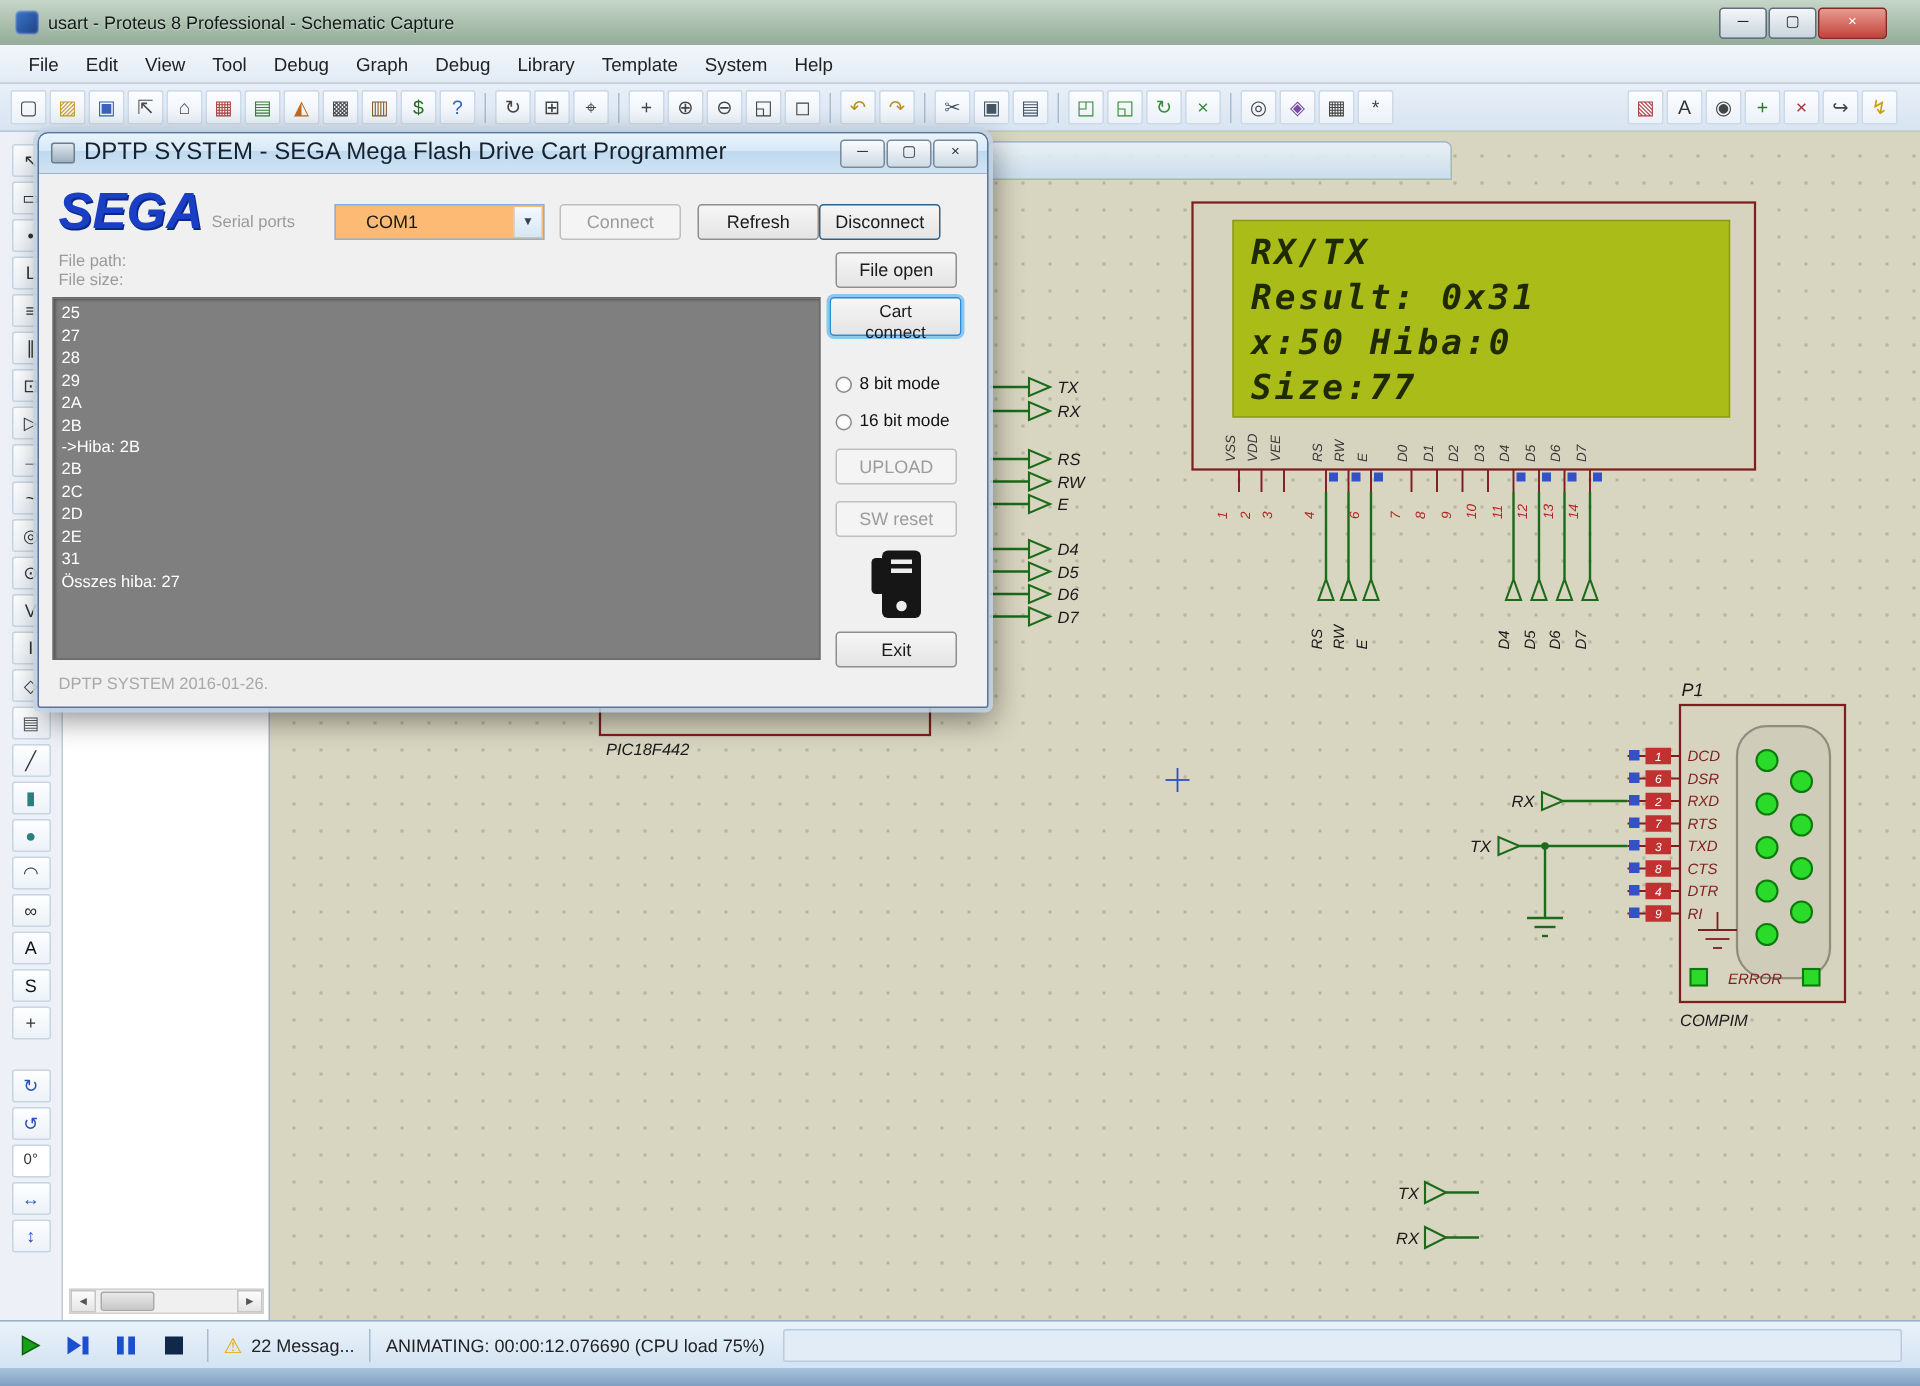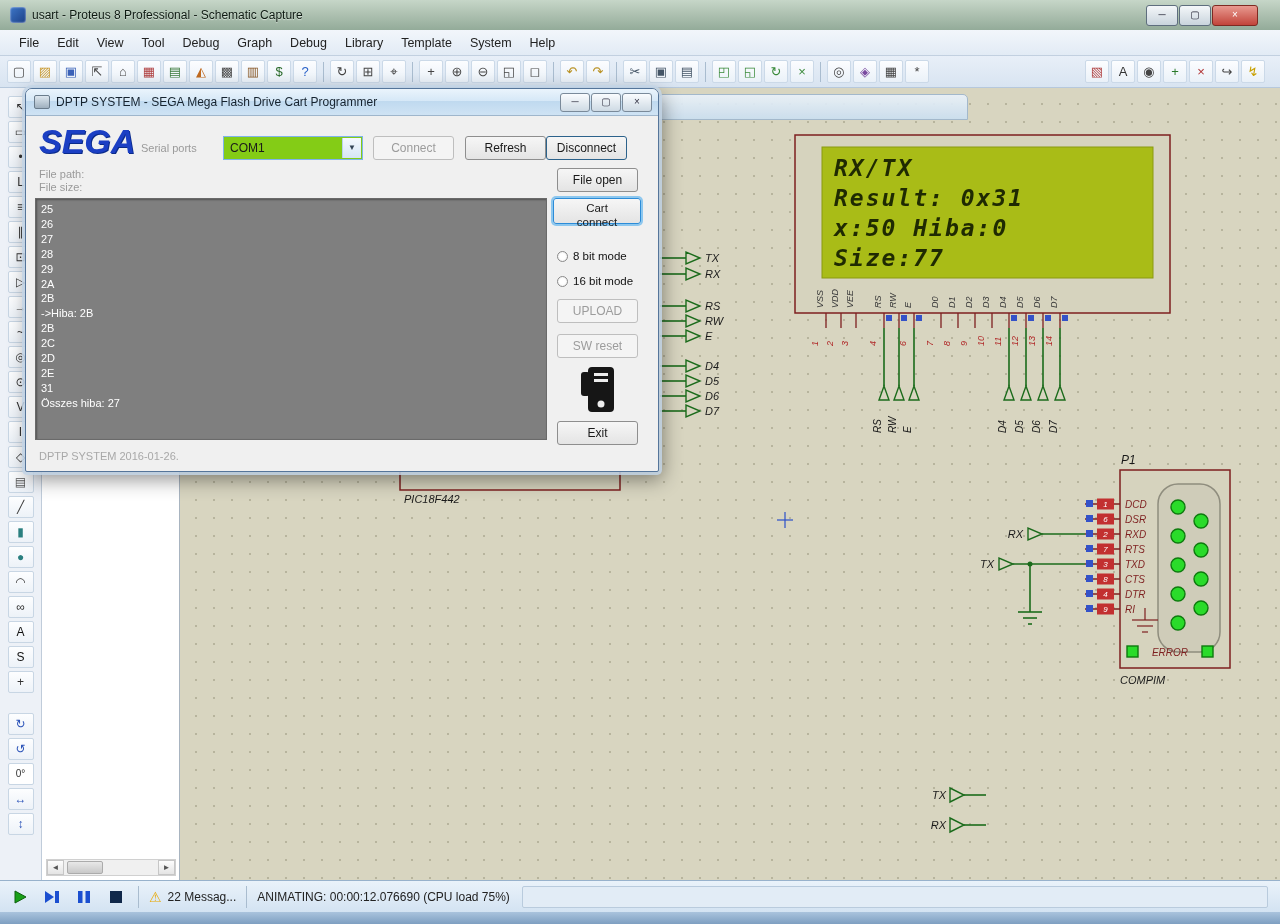--- a/index.html
+++ b/index.html
@@ -78,31 +78,31 @@
   
   .dialog{position:absolute;left:25px;top:88px;width:632px;height:382px;z-index:30;
     border:1px solid #55759A;border-radius:7px 7px 2px 2px;
     box-shadow:0 0 0 3px rgba(195,213,230,.85),3px 7px 20px rgba(0,0,0,.45);
     background:#F0F0F0;}
   .dlg-title{height:26px;border-radius:6px 6px 0 0;display:flex;align-items:center;
     background:linear-gradient(#EAF4FC 0%,#D6E8F7 45%,#BFD9EF 46%,#CFE3F4 100%);
     border-bottom:1px solid #9FB6CC;}
   .dlg-icon{width:14px;height:12px;margin:0 6px 0 8px;background:linear-gradient(#DDE7EF,#9FB0BE);
     border:1px solid #6A7C8C;border-radius:2px;}
-  .dlg-title-text{font-size:12px;color:#15222E;}
+  .dlg-title-text{font-size:16px;color:#15222E;}
   .dlg-buttons{position:absolute;right:6px;top:4px;display:flex;}
   .dlg-btn{width:28px;height:17px;margin-left:1px;border:1px solid #7A8A9A;border-radius:3px;
     background:linear-gradient(#FAFCFE,#CEDAE4);font-size:10px;line-height:15px;text-align:center;color:#334;}
   .dlg-body{position:relative;width:632px;height:356px;}
 
   .sega-logo{position:absolute;left:13px;top:6px;font-size:34px;font-weight:bold;font-style:italic;
     color:#1B3FC4;letter-spacing:0px;text-shadow:1px 1px 0 #0A2A8A;}
   .gray-label{position:absolute;color:#9A9A9A;font-size:11px;}
-  .combo{position:absolute;left:197px;top:20px;width:140px;height:24px;background:#84cc16;
-    border:1px solid #7EB4EA;box-sizing:border-box;font-size:12px;line-height:22px;padding-left:6px;}
+  .combo{position:absolute;left:197px;top:20px;width:140px;height:24px;background:#fdba74;
+    border:1px solid #7EB4EA;box-sizing:border-box;font-size:12px;line-height:22px;padding-left:20px;}
   .combo .drop{position:absolute;right:1px;top:1px;width:18px;height:20px;text-align:center;
     background:linear-gradient(#F4F9FE,#D6E6F5);font-size:8px;line-height:20px;color:#345;border-left:1px solid #B9D3EC;}
   .btn{position:absolute;width:81px;height:24px;box-sizing:border-box;
     background:linear-gradient(#F6F6F6,#E4E4E4);border:1px solid #8E8E8E;border-radius:3px;
     font-size:12px;text-align:center;line-height:22px;color:#1a1a1a;}
   .btn.disabled{color:#9C9C9C;background:#F4F4F4;border-color:#BEBEBE;}
   .btn.default{border-color:#2C628B;}
   .btn.focused{border:1px solid #2C8CD8;box-shadow:0 0 0 2px #8CC7EF;line-height:18px;font-size:11.5px;}
   .log-area{position:absolute;left:9px;top:82px;width:512px;height:242px;background:#7F7F7F;
     border:1px solid #6A6A6A;box-shadow:inset 1px 1px 2px rgba(0,0,0,.35);
@@ -509,21 +509,20 @@
     <div class="btn disabled" style="left:347px;top:20px">Connect</div>
     <div class="btn" style="left:439px;top:20px">Refresh</div>
     <div class="btn default" style="left:520px;top:20px">Disconnect</div>
 
     <div class="gray-label" style="left:13px;top:52px">File path:</div>
     <div class="gray-label" style="left:13px;top:65px">File size:</div>
 
     <div class="log-area">
 
     <div class="log-line">25</div>
-        <div class="log-line">26</div>
         <div class="log-line">27</div>
         <div class="log-line">28</div>
         <div class="log-line">29</div>
         <div class="log-line">2A</div>
         <div class="log-line">2B</div>
         <div class="log-line">-&gt;Hiba: 2B</div>
         <div class="log-line">2B</div>
         <div class="log-line">2C</div>
         <div class="log-line">2D</div>
         <div class="log-line">2E</div>

